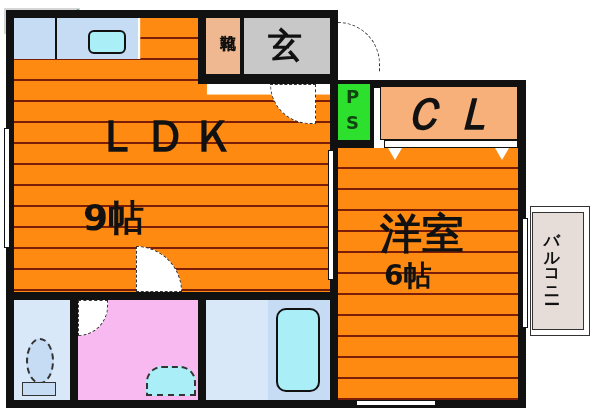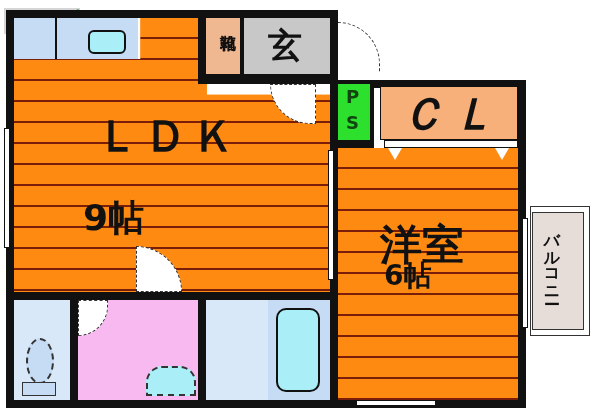--- a/index.html
+++ b/index.html
@@ -46,21 +46,21 @@
 <div class="abs" style="left:338px;top:84px;width:32px;height:56px;background:#2ee02e;"></div>
 <div class="abs label" style="left:346px;top:88px;font-size:18px;color:#114411;">P</div>
 <div class="abs label" style="left:346px;top:114px;font-size:18px;color:#114411;">S</div>
 
 <div class="abs" style="left:380px;top:86px;width:138px;height:54px;background:#f7b07a;border:1px solid #111;"></div>
 <div class="abs label" style="left:400px;top:92px;font-size:44px;font-style:italic;letter-spacing:8px;">ＣＬ</div>
 <div class="abs win" style="left:384px;top:140px;width:134px;height:8px;"></div>
 
 <div class="abs wall" style="left:330px;top:140px;width:8px;height:268px;"></div>
 <div class="abs floor" style="left:338px;top:148px;width:180px;height:252px;"></div>
-<div class="abs label" style="left:380px;top:224px;font-size:42px;text-align:right;">洋室</div>
+<div class="abs label" style="left:380px;top:213px;font-size:42px;text-align:right;">洋室</div>
 <div class="abs label" style="left:384px;top:262px;font-size:28px;">6帖</div>
 <div class="abs" style="left:388px;top:148px;width:0;height:0;border-left:7px solid transparent;border-right:7px solid transparent;border-top:12px solid #fff;"></div>
 <div class="abs" style="left:495px;top:148px;width:0;height:0;border-left:7px solid transparent;border-right:7px solid transparent;border-top:12px solid #fff;"></div>
 
 <div class="abs" style="left:530px;top:206px;width:60px;height:130px;background:#fff;border:1px solid #333;"></div>
 <div class="abs" style="left:532px;top:212px;width:52px;height:118px;background:#e6dcd8;border:1px solid #333;"></div>
 <div class="abs label" style="left:544px;top:222px;font-size:16px;writing-mode:vertical-rl;">バルコニー</div>
 <div class="abs win" style="left:522px;top:218px;width:6px;height:110px;"></div>
 
 <div class="abs win" style="left:4px;top:128px;width:6px;height:120px;"></div>

